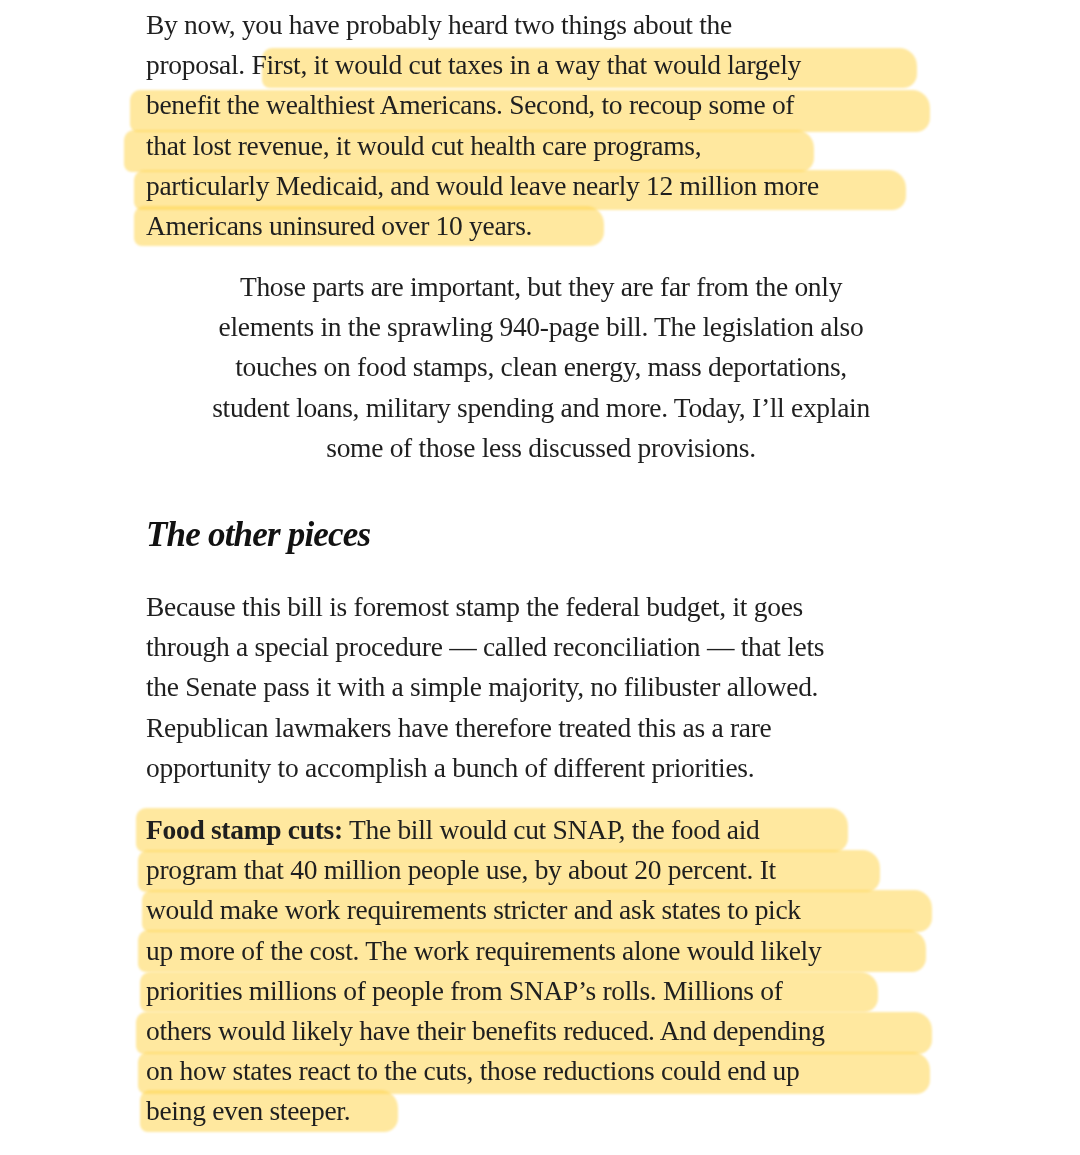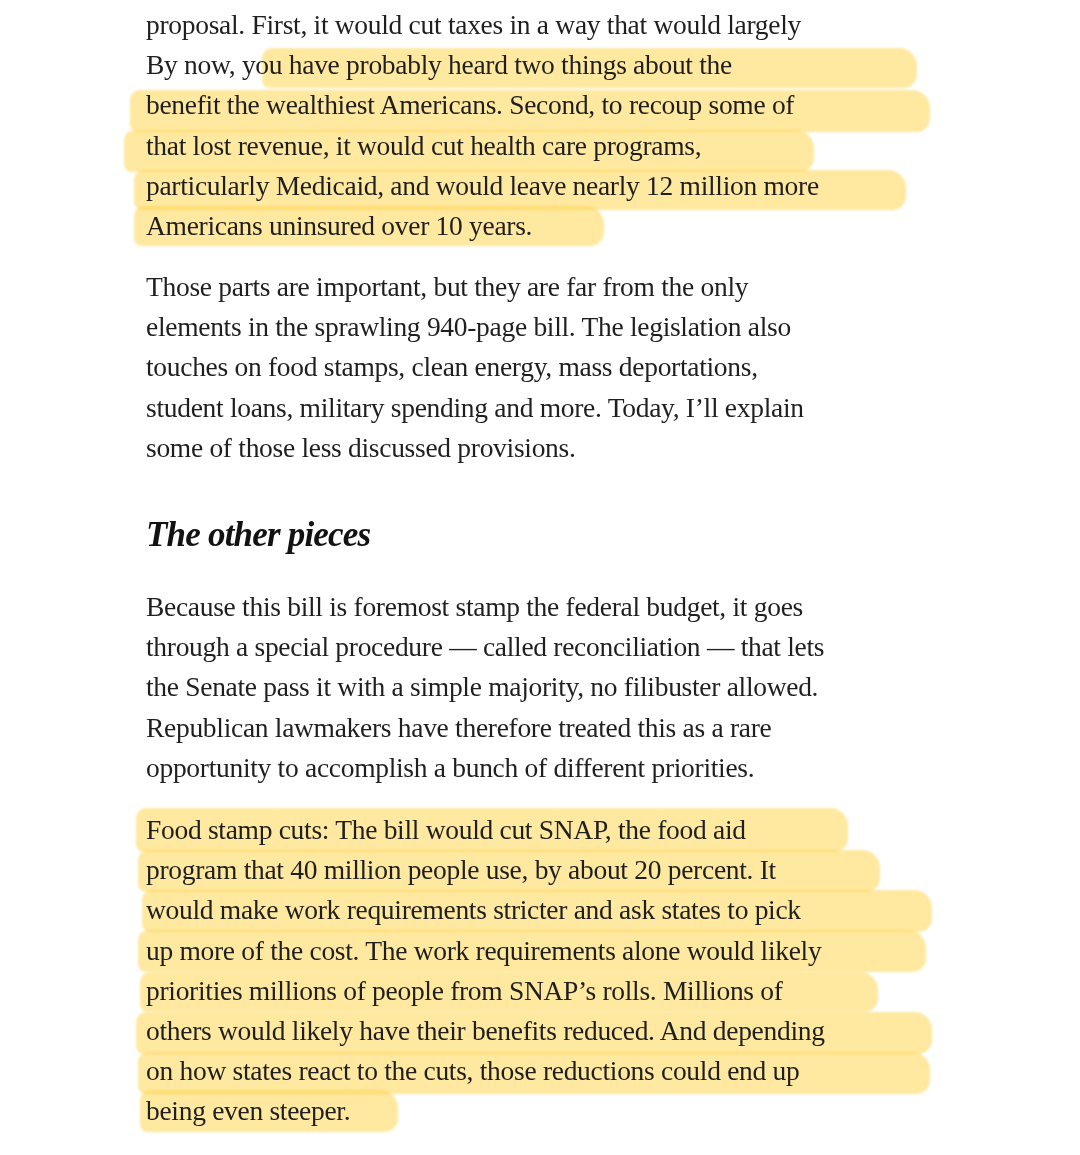--- a/index.html
+++ b/index.html
@@ -23,36 +23,36 @@
     }
     .para {
       font-size: 27.5px;
       line-height: 40.2px;
       margin: 0;
       letter-spacing: -0.3px;
       position: relative;
       z-index: 1;
     }
     .p1 { position: absolute; top: 5px; left: 0; width: 790px; }
-    .p2 { position: absolute; top: 267px; left: 0; width: 790px; }
+    .p2 { position: absolute; top: 267px; left: 0; width: 790px; text-align: center; }
     .h2 {
       position: absolute;
       top: 515px;
       left: 0;
       font-size: 35px;
       font-weight: bold;
       margin: 0;
       letter-spacing: -0.8px;
       color: #121212;
       z-index: 1;
       font-style: italic;
     }
     .p3 { position: absolute; top: 587px; left: 0; width: 790px; }
     .p4 { position: absolute; top: 810px; left: 0; width: 790px; }
-    .bold-lead { font-weight: normal; }
+    .bold-lead { font-weight: bold; }
 
     .hl-layer {
       position: absolute;
       left: 0;
       top: 0;
       width: 1080px;
       height: 1155px;
       z-index: 0;
       pointer-events: none;
     }
@@ -81,22 +81,22 @@
   <div class="hl" style="left:138px;top:930px;width:788px;height:42px;"></div>
   <div class="hl" style="left:140px;top:972px;width:738px;height:40px;"></div>
   <div class="hl" style="left:136px;top:1012px;width:796px;height:42px;"></div>
   <div class="hl" style="left:138px;top:1052px;width:792px;height:42px;"></div>
   <div class="hl" style="left:140px;top:1090px;width:258px;height:42px;"></div>
 </div>
 
 <div class="article">
 
   <p class="para p1">
+    <span class="line">By now, you have probably heard two things about the</span>
     <span class="line">proposal. First, it would cut taxes in a way that would largely</span>
-    <span class="line">By now, you have probably heard two things about the</span>
     <span class="line">benefit the wealthiest Americans. Second, to recoup some of</span>
     <span class="line">that lost revenue, it would cut health care programs,</span>
     <span class="line">particularly Medicaid, and would leave nearly 12 million more</span>
     <span class="line">Americans uninsured over 10 years.</span>
   </p>
 
   <p class="para p2">
     <span class="line">Those parts are important, but they are far from the only</span>
     <span class="line">elements in the sprawling 940-page bill. The legislation also</span>
     <span class="line">touches on food stamps, clean energy, mass deportations,</span>

